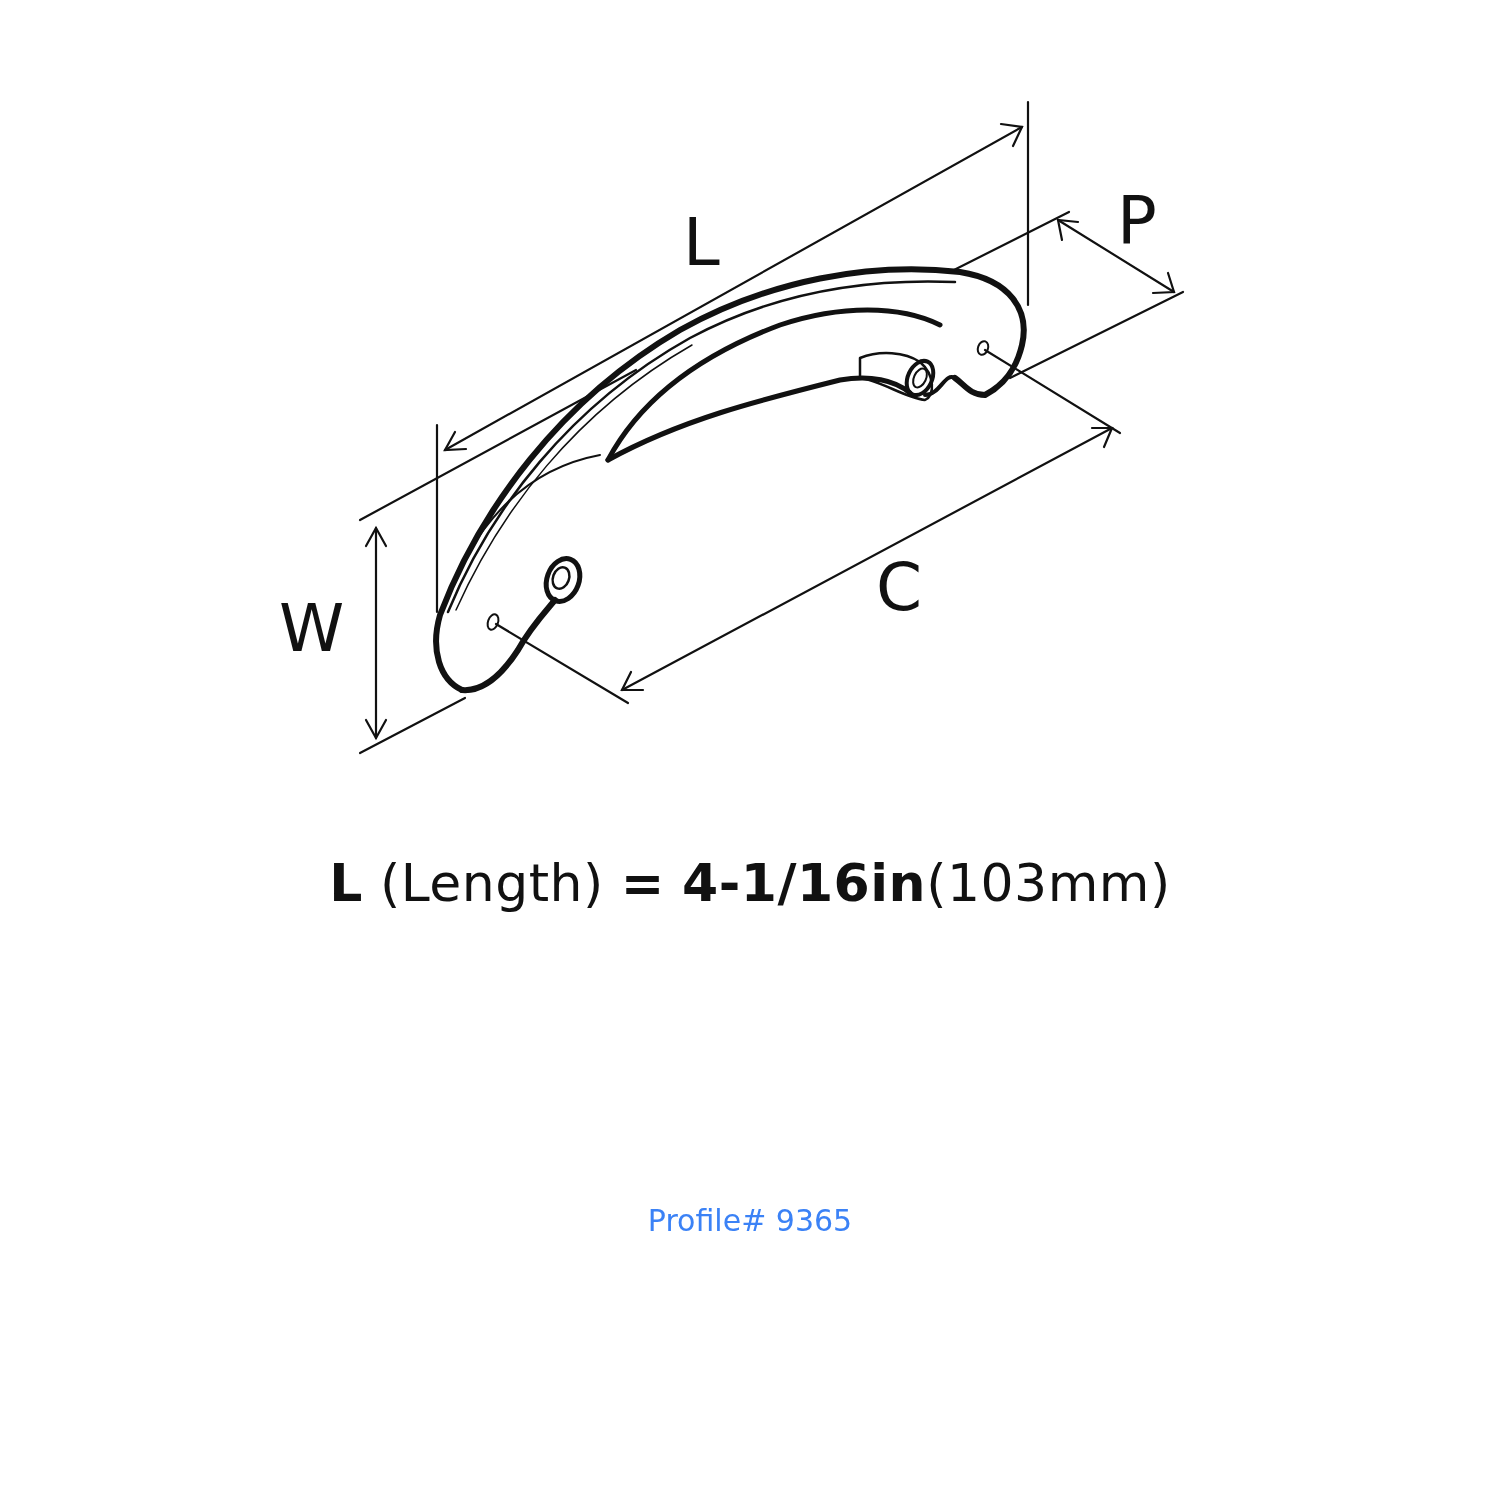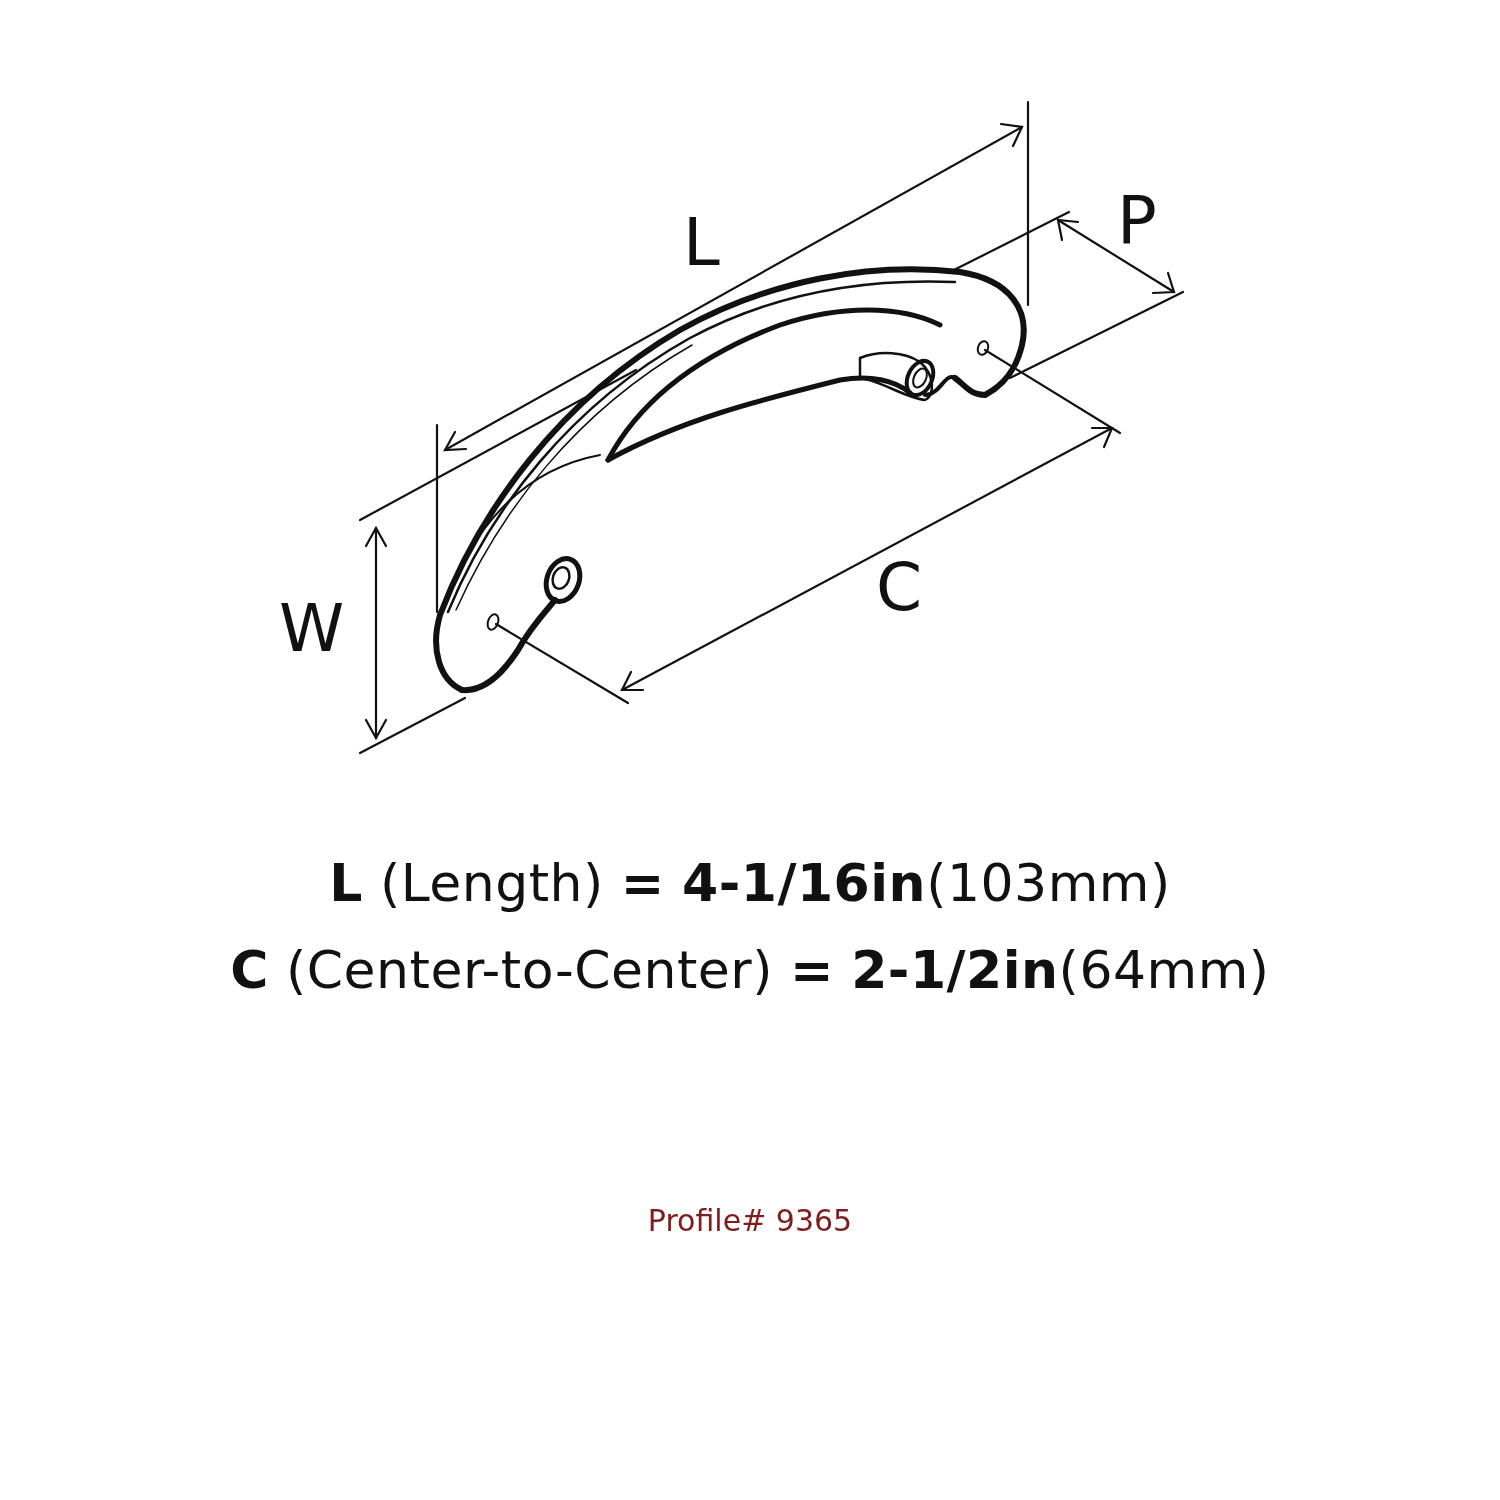--- a/index.html
+++ b/index.html
@@ -3,21 +3,21 @@
 <meta charset="utf-8">
 <style>
   html, body { margin: 0; padding: 0; background: #ffffff; }
   body { width: 1500px; height: 1500px; position: relative; overflow: hidden; font-family: "Liberation Sans", sans-serif; color: #111; }
   #diagram { position: absolute; left: 0; top: 0; width: 1500px; height: 800px; }
   .dim-label { position: absolute; font-family: "DejaVu Sans", sans-serif; font-size: 66px; font-weight: 500; color: #111; line-height: 1; }
   #specs { position: absolute; left: 0; top: 840px; width: 1500px; text-align: center; }
   .spec-line { font-family: "DejaVu Sans", sans-serif; font-size: 52px; line-height: 87px; white-space: nowrap; color: #111; letter-spacing: 0.5px; }
   .spec-line .key, .spec-line .eq, .spec-line .imp { font-weight: bold; }
   .spec-line .name, .spec-line .metric { font-weight: normal; }
-  #profile { position: absolute; left: 0; top: 1203px; width: 1500px; text-align: center; font-family: "DejaVu Sans", sans-serif; font-size: 30px; color: #7f1d1d; }
+  #profile { position: absolute; left: 0; top: 1203px; width: 1500px; text-align: center; font-family: "DejaVu Sans", sans-serif; font-size: 30px; color: #3b82f6; }
 </style>
 </head>
 <body>
 
 <div id="diagram">
   <svg width="1500" height="800" viewBox="0 0 1500 800">
     <g fill="none" stroke="#111" stroke-linecap="round" stroke-linejoin="round">
 
       <path d="M 462 690 C 440 680 430 650 440 615 C 480 510 560 400 680 330 C 770 280 870 262 960 272 C 1010 280 1030 310 1022 345 C 1016 370 1004 385 985 395 C 970 395 965 385 955 378" stroke-width="6"></path>
 
@@ -78,21 +78,15 @@
   <div class="dim-label" style="left:279px; top:596px;">W</div>
 </div>
 
 <div id="specs">
   <div class="spec-line">
     <span class="key">L</span>
     <span class="name">(Length)</span>
     <span class="eq">=</span>
     <span class="imp">4-1/16in</span><span class="metric">(103mm)</span>
   </div>
-  <div class="spec-line">
-    <span class="key">C</span>
-    <span class="name">(Center-to-Center)</span>
-    <span class="eq">=</span>
-    <span class="imp">2-1/2in</span><span class="metric">(64mm)</span>
-  </div>
 </div>
 
 <div id="profile">Profile# 9365</div>
 
 </body></html>

